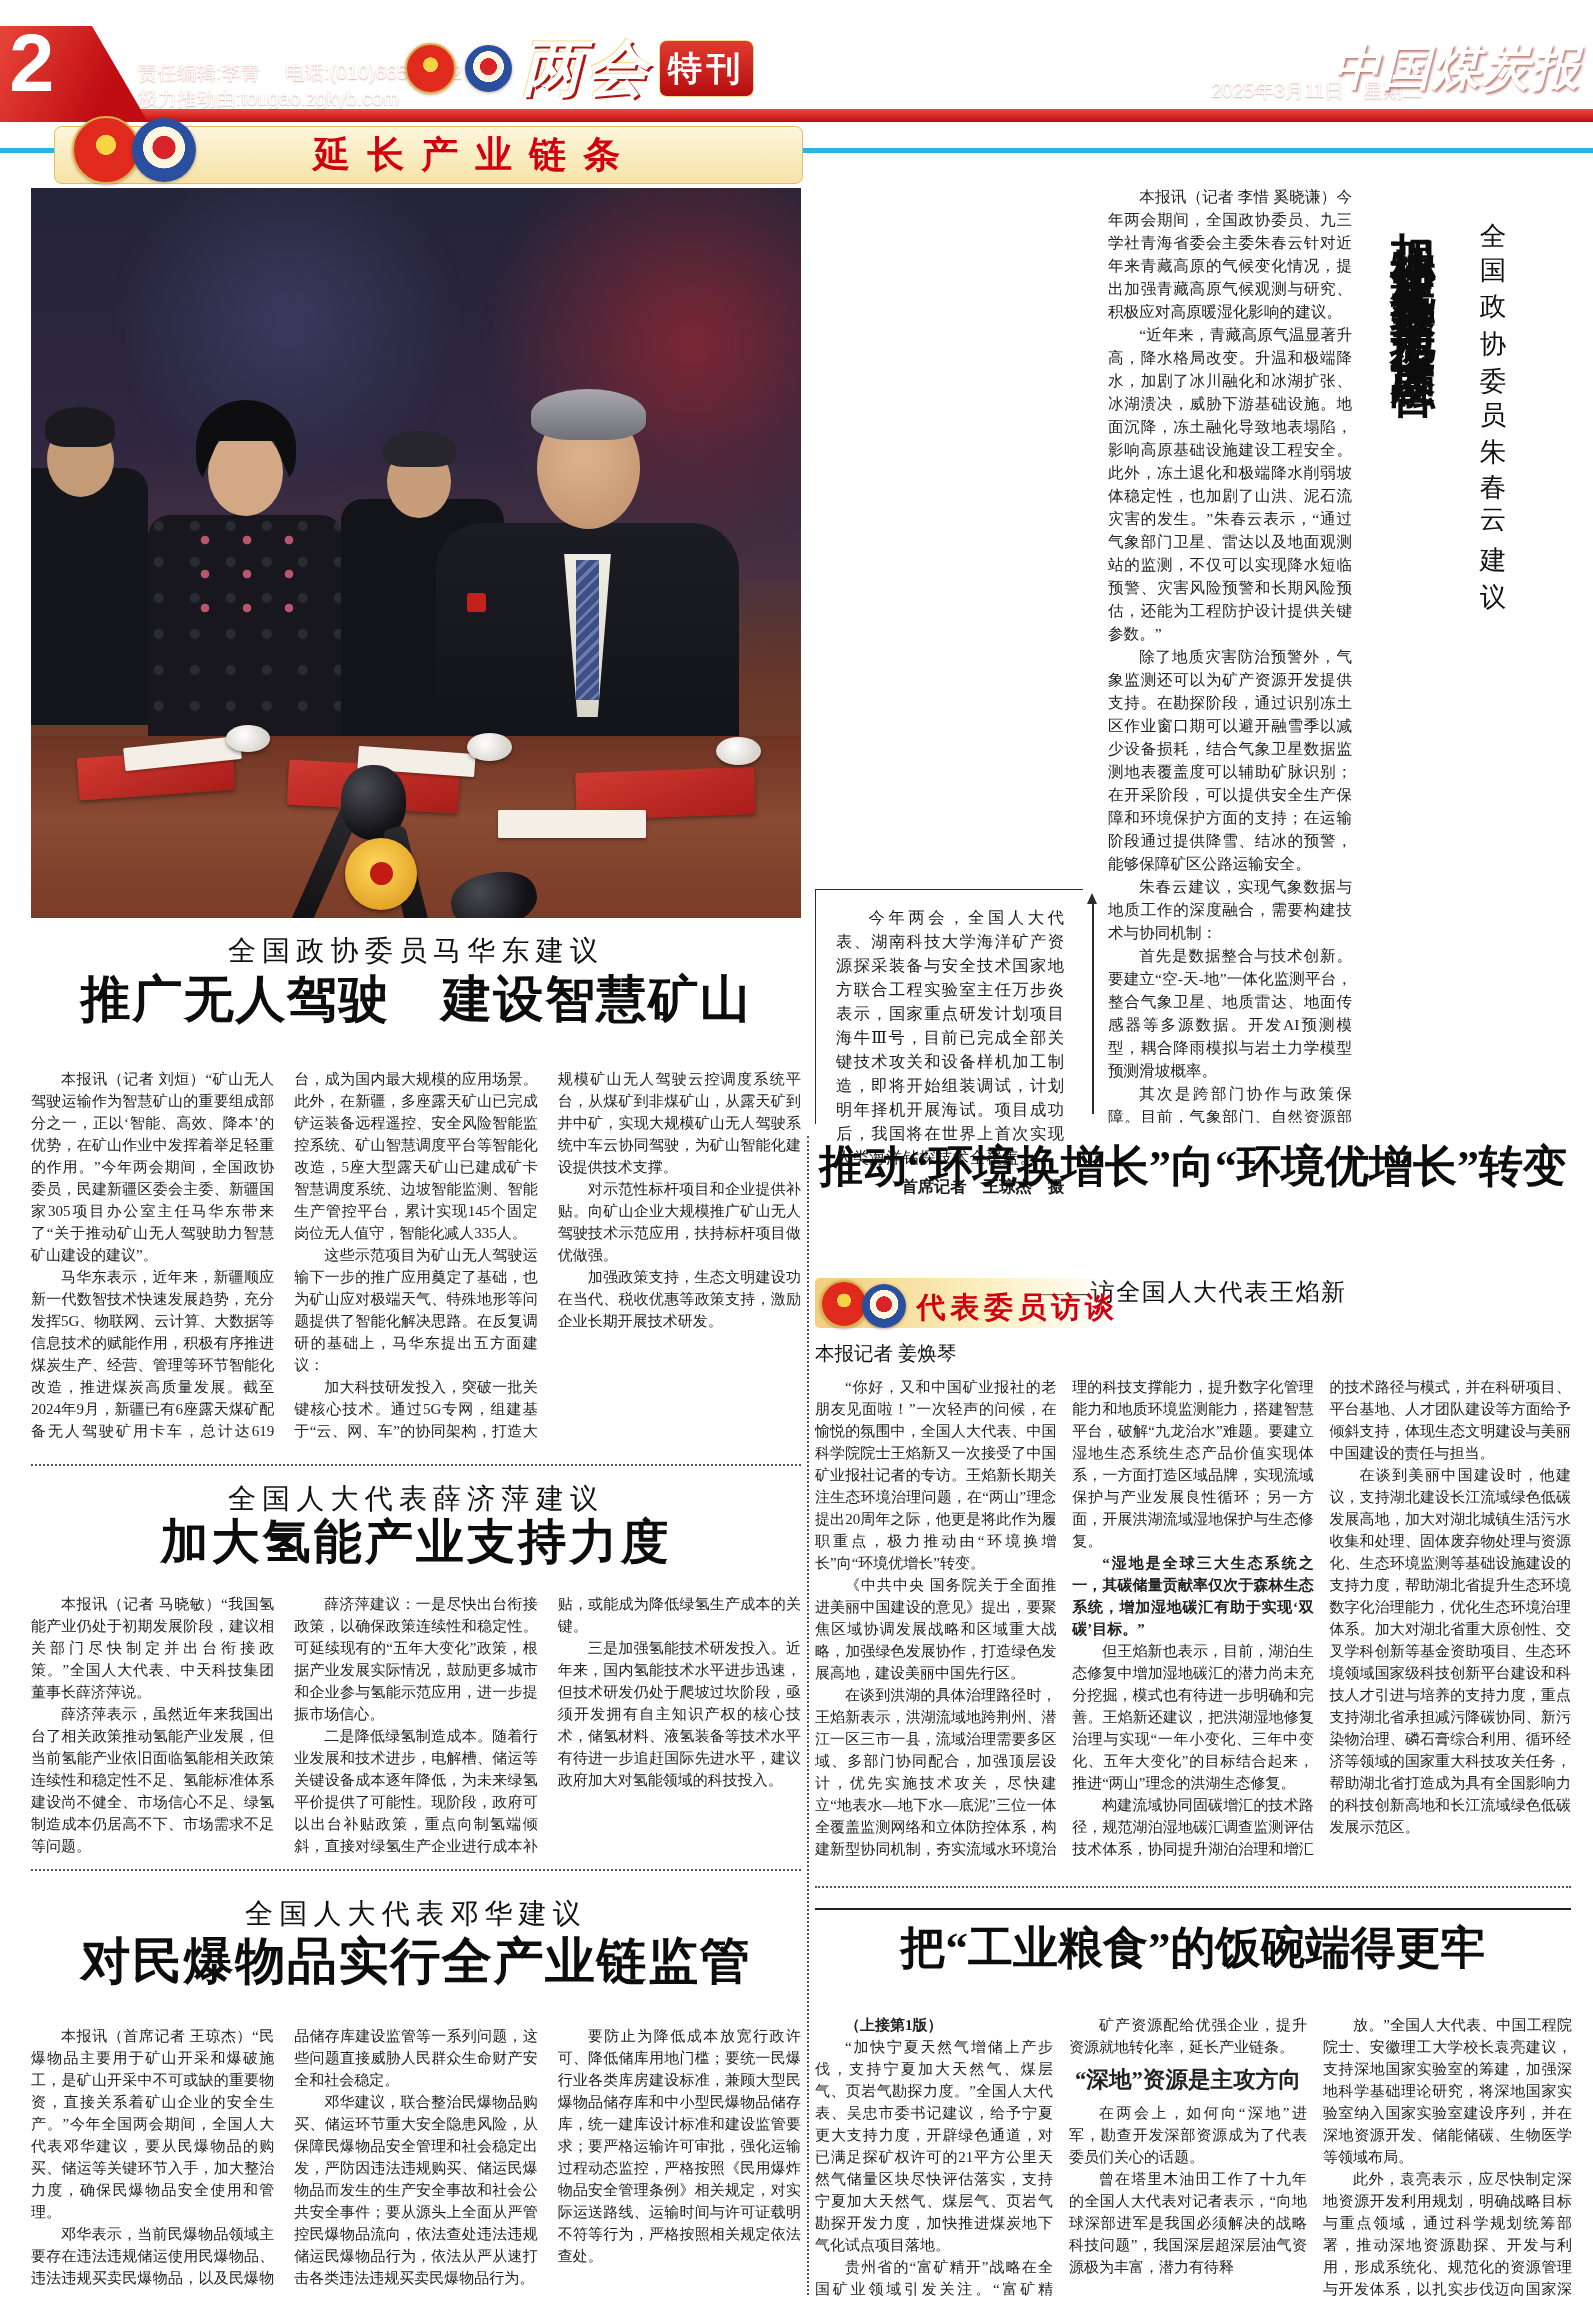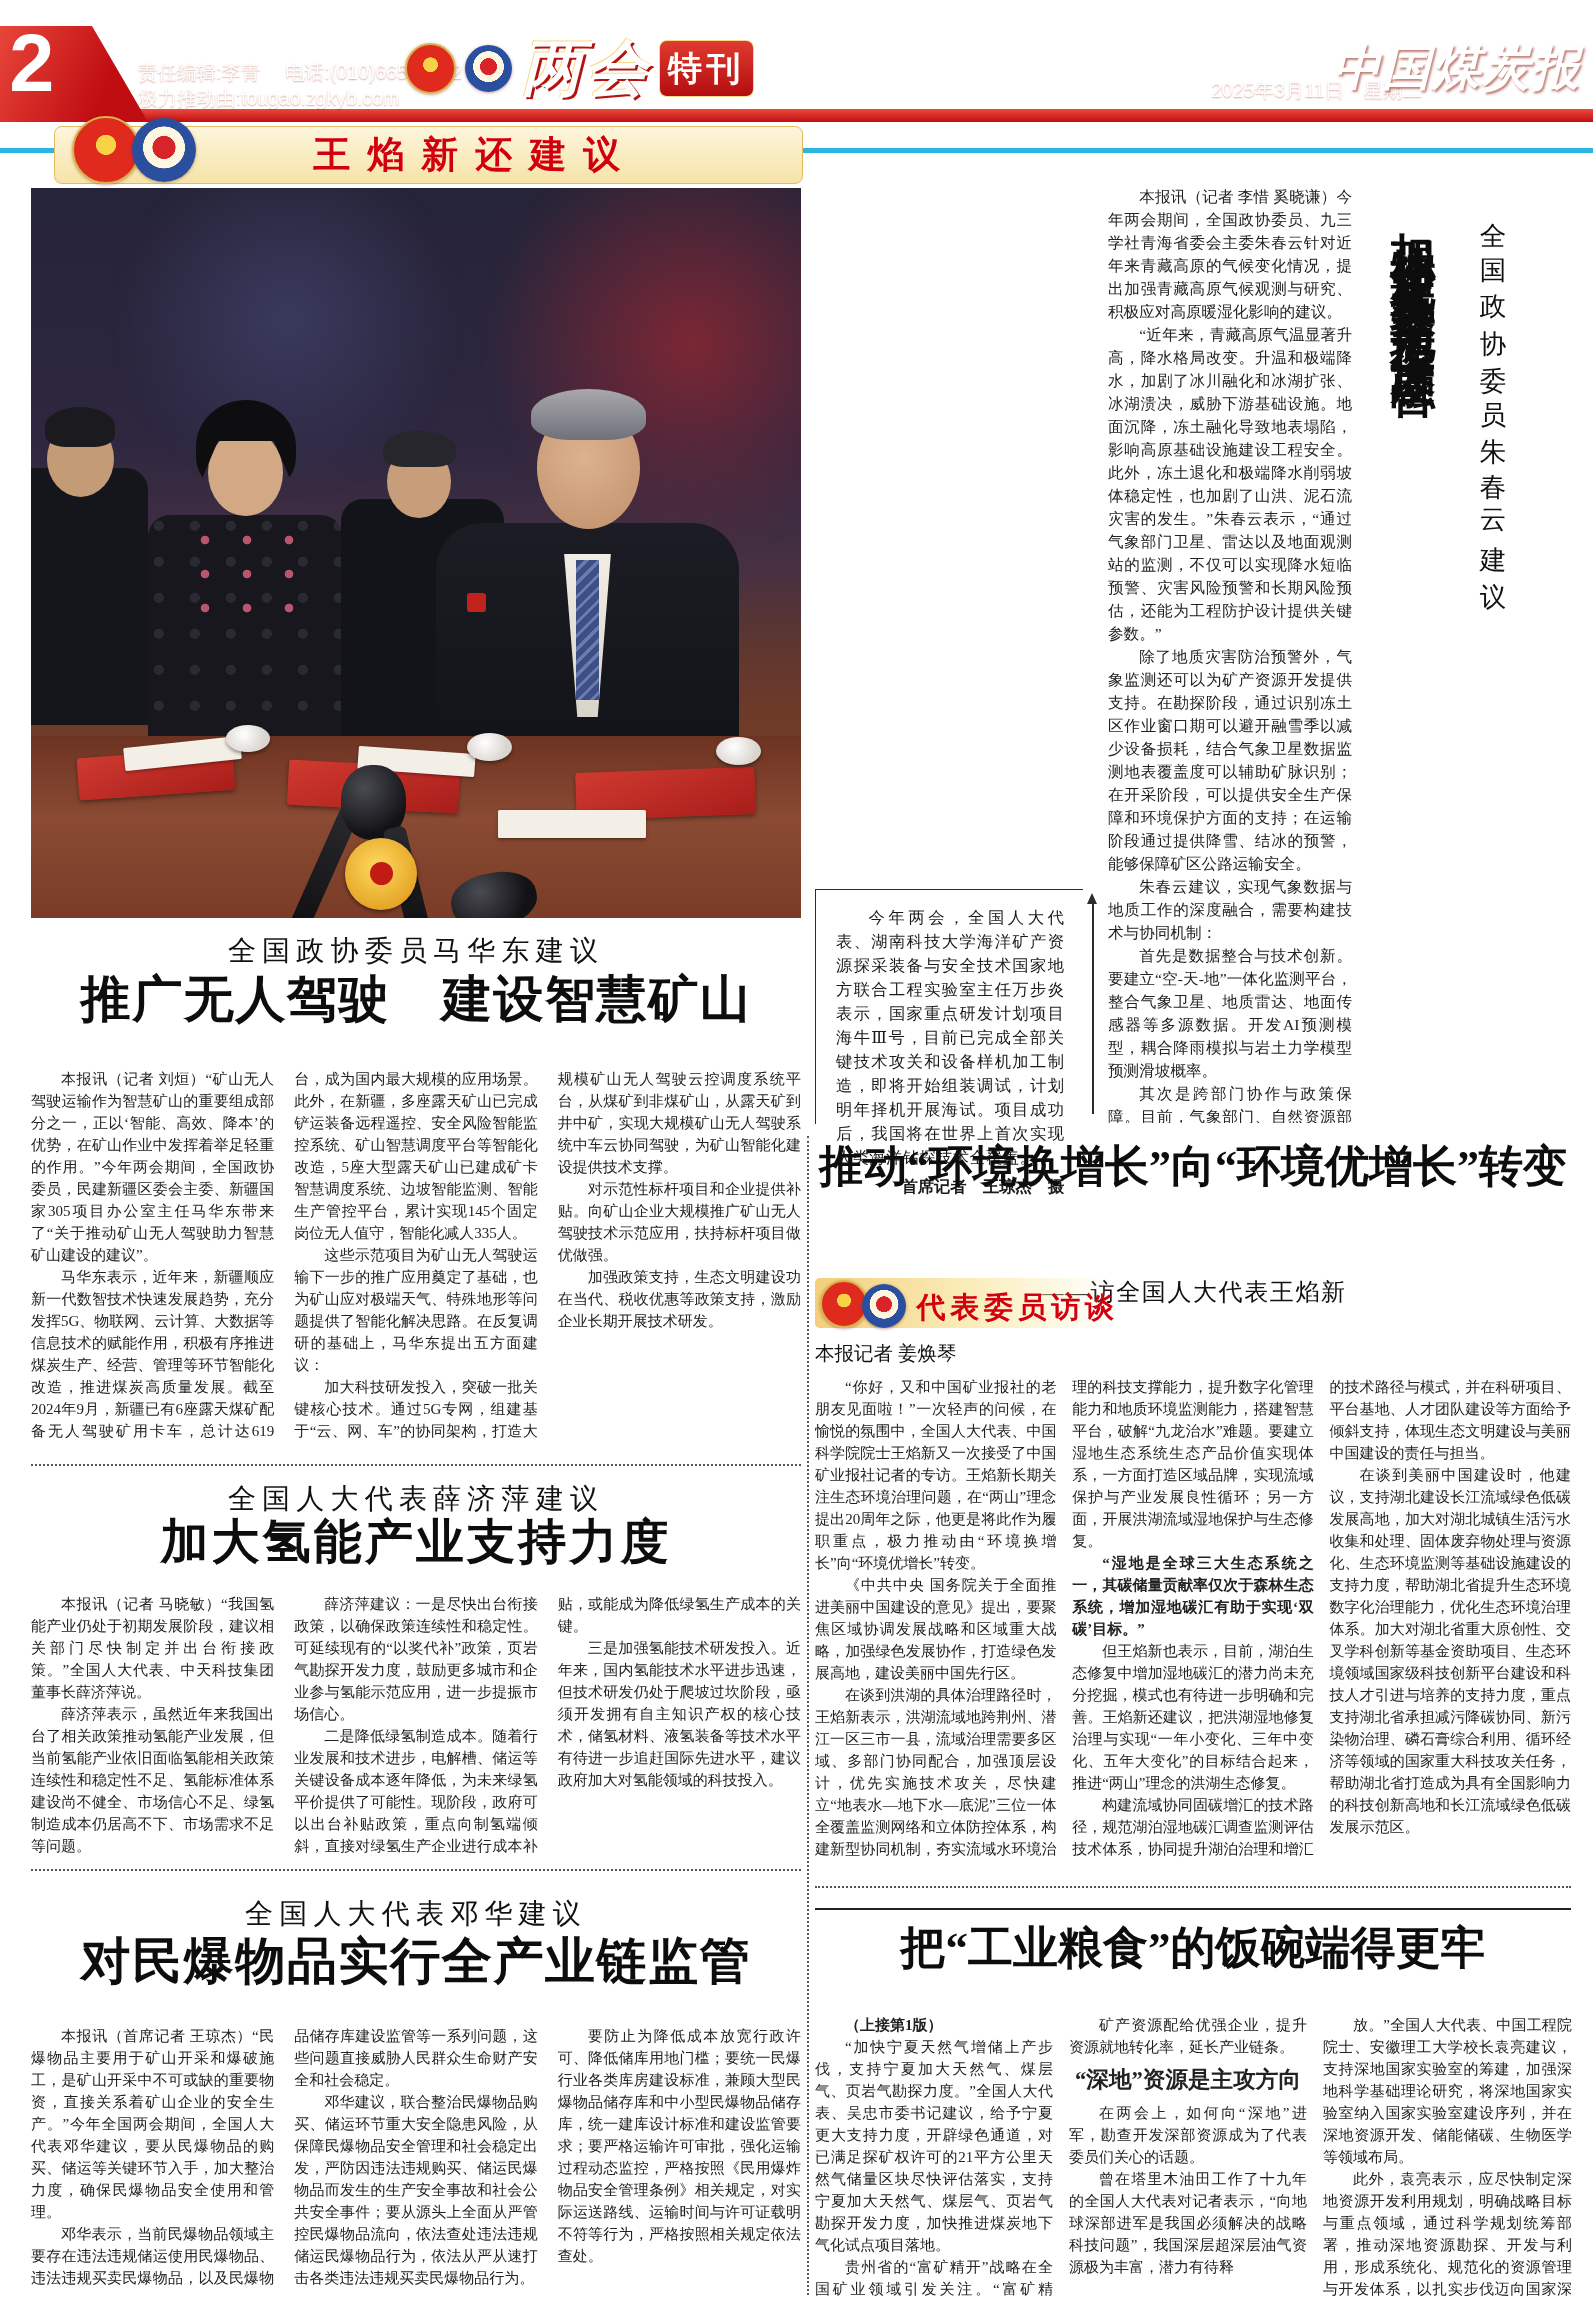--- a/index.html
+++ b/index.html
@@ -129,21 +129,21 @@
     <span class="hd-title-script">两会</span>
     <span class="hd-title-box">特刊</span>
   </div>
   <div class="hd-date">2025年3月11日　星期二</div>
   <div class="hd-paper">中国煤炭报</div>
 
   <div class="cyan-rule"></div>
   <div class="banner">
     <span class="emblem emblem-national"></span>
     <span class="emblem emblem-cppcc"></span>
-    <span class="banner-text">王焰新还建议</span>
+    <span class="banner-text">延长产业链条</span>
   </div>
 
   <div class="photo">
     <div class="ph ph-bg"></div>
     <div class="ph ph-glow-blue"></div>
     <div class="ph ph-glow-red"></div>
 
     <div class="ph fig-torso" style="left:-31px;top:280px;width:148px;height:257px;background:#15161c"></div>
     <div class="ph fig-head" style="left:15.6px;top:233px;width:67px;height:76px;background:#c49b77"></div>
     <div class="ph fig-head" style="left:14px;top:219px;width:70px;height:40px;background:#1b1b1f;border-radius:50% 50% 30% 30%"></div>
@@ -211,21 +211,21 @@
       <p>加强政策支持，生态文明建设功在当代、税收优惠等政策支持，激励企业长期开展技术研发。</p>
     </div>
 
   <div class="dotted-h" style="left:31px;top:1464px;width:770px"></div>
 
   <div class="kicker" style="left:31px;top:1480px;width:770px">全国人大代表薛济萍建议</div>
   <div class="headline" style="left:31px;top:1514px;width:770px;font-size:48px;letter-spacing:3.1px">加大氢能产业支持力度</div>
   <div class="bodycols c3" style="left:31px;top:1593px;width:770px;height:265px">
       <p>本报讯（记者 马晓敏）“我国氢能产业仍处于初期发展阶段，建议相关部门尽快制定并出台衔接政策。”全国人大代表、中天科技集团董事长薛济萍说。</p>
       <p>薛济萍表示，虽然近年来我国出台了相关政策推动氢能产业发展，但当前氢能产业依旧面临氢能相关政策连续性和稳定性不足、氢能标准体系建设尚不健全、市场信心不足、绿氢制造成本仍居高不下、市场需求不足等问题。</p>
-      <p>薛济萍建议：一是尽快出台衔接政策，以确保政策连续性和稳定性。可延续现有的“以奖代补”政策，页岩气勘探开发力度，鼓励更多城市和企业参与氢能示范应用，进一步提振市场信心。</p>
+      <p>薛济萍建议：一是尽快出台衔接政策，以确保政策连续性和稳定性。可延续现有的“五年大变化”政策，根据产业发展实际情况，鼓励更多城市和企业参与氢能示范应用，进一步提振市场信心。</p>
       <p>二是降低绿氢制造成本。随着行业发展和技术进步，电解槽、储运等关键设备成本逐年降低，为未来绿氢平价提供了可能性。现阶段，政府可以出台补贴政策，重点向制氢端倾斜，直接对绿氢生产企业进行成本补贴，或能成为降低绿氢生产成本的关键。</p>
       <p>三是加强氢能技术研发投入。近年来，国内氢能技术水平进步迅速，但技术研发仍处于爬坡过坎阶段，亟须开发拥有自主知识产权的核心技术，储氢材料、液氢装备等技术水平有待进一步追赶国际先进水平，建议政府加大对氢能领域的科技投入。</p>
     </div>
 
   <div class="dotted-h" style="left:31px;top:1869px;width:770px"></div>
 
   <div class="kicker" style="left:31px;top:1895px;width:770px">全国人大代表邓华建议</div>
   <div class="headline" style="left:31px;top:1933px;width:770px;font-size:50px;letter-spacing:1.6px">对民爆物品实行全产业链监管</div>
   <div class="bodycols c3" style="left:31px;top:2025px;width:770px;height:272px">
       <p>本报讯（首席记者 王琼杰）“民爆物品主要用于矿山开采和爆破施工，是矿山开采中不可或缺的重要物资，直接关系着矿山企业的安全生产。”今年全国两会期间，全国人大代表邓华建议，要从民爆物品的购买、储运等关键环节入手，加大整治力度，确保民爆物品安全使用和管理。</p>

